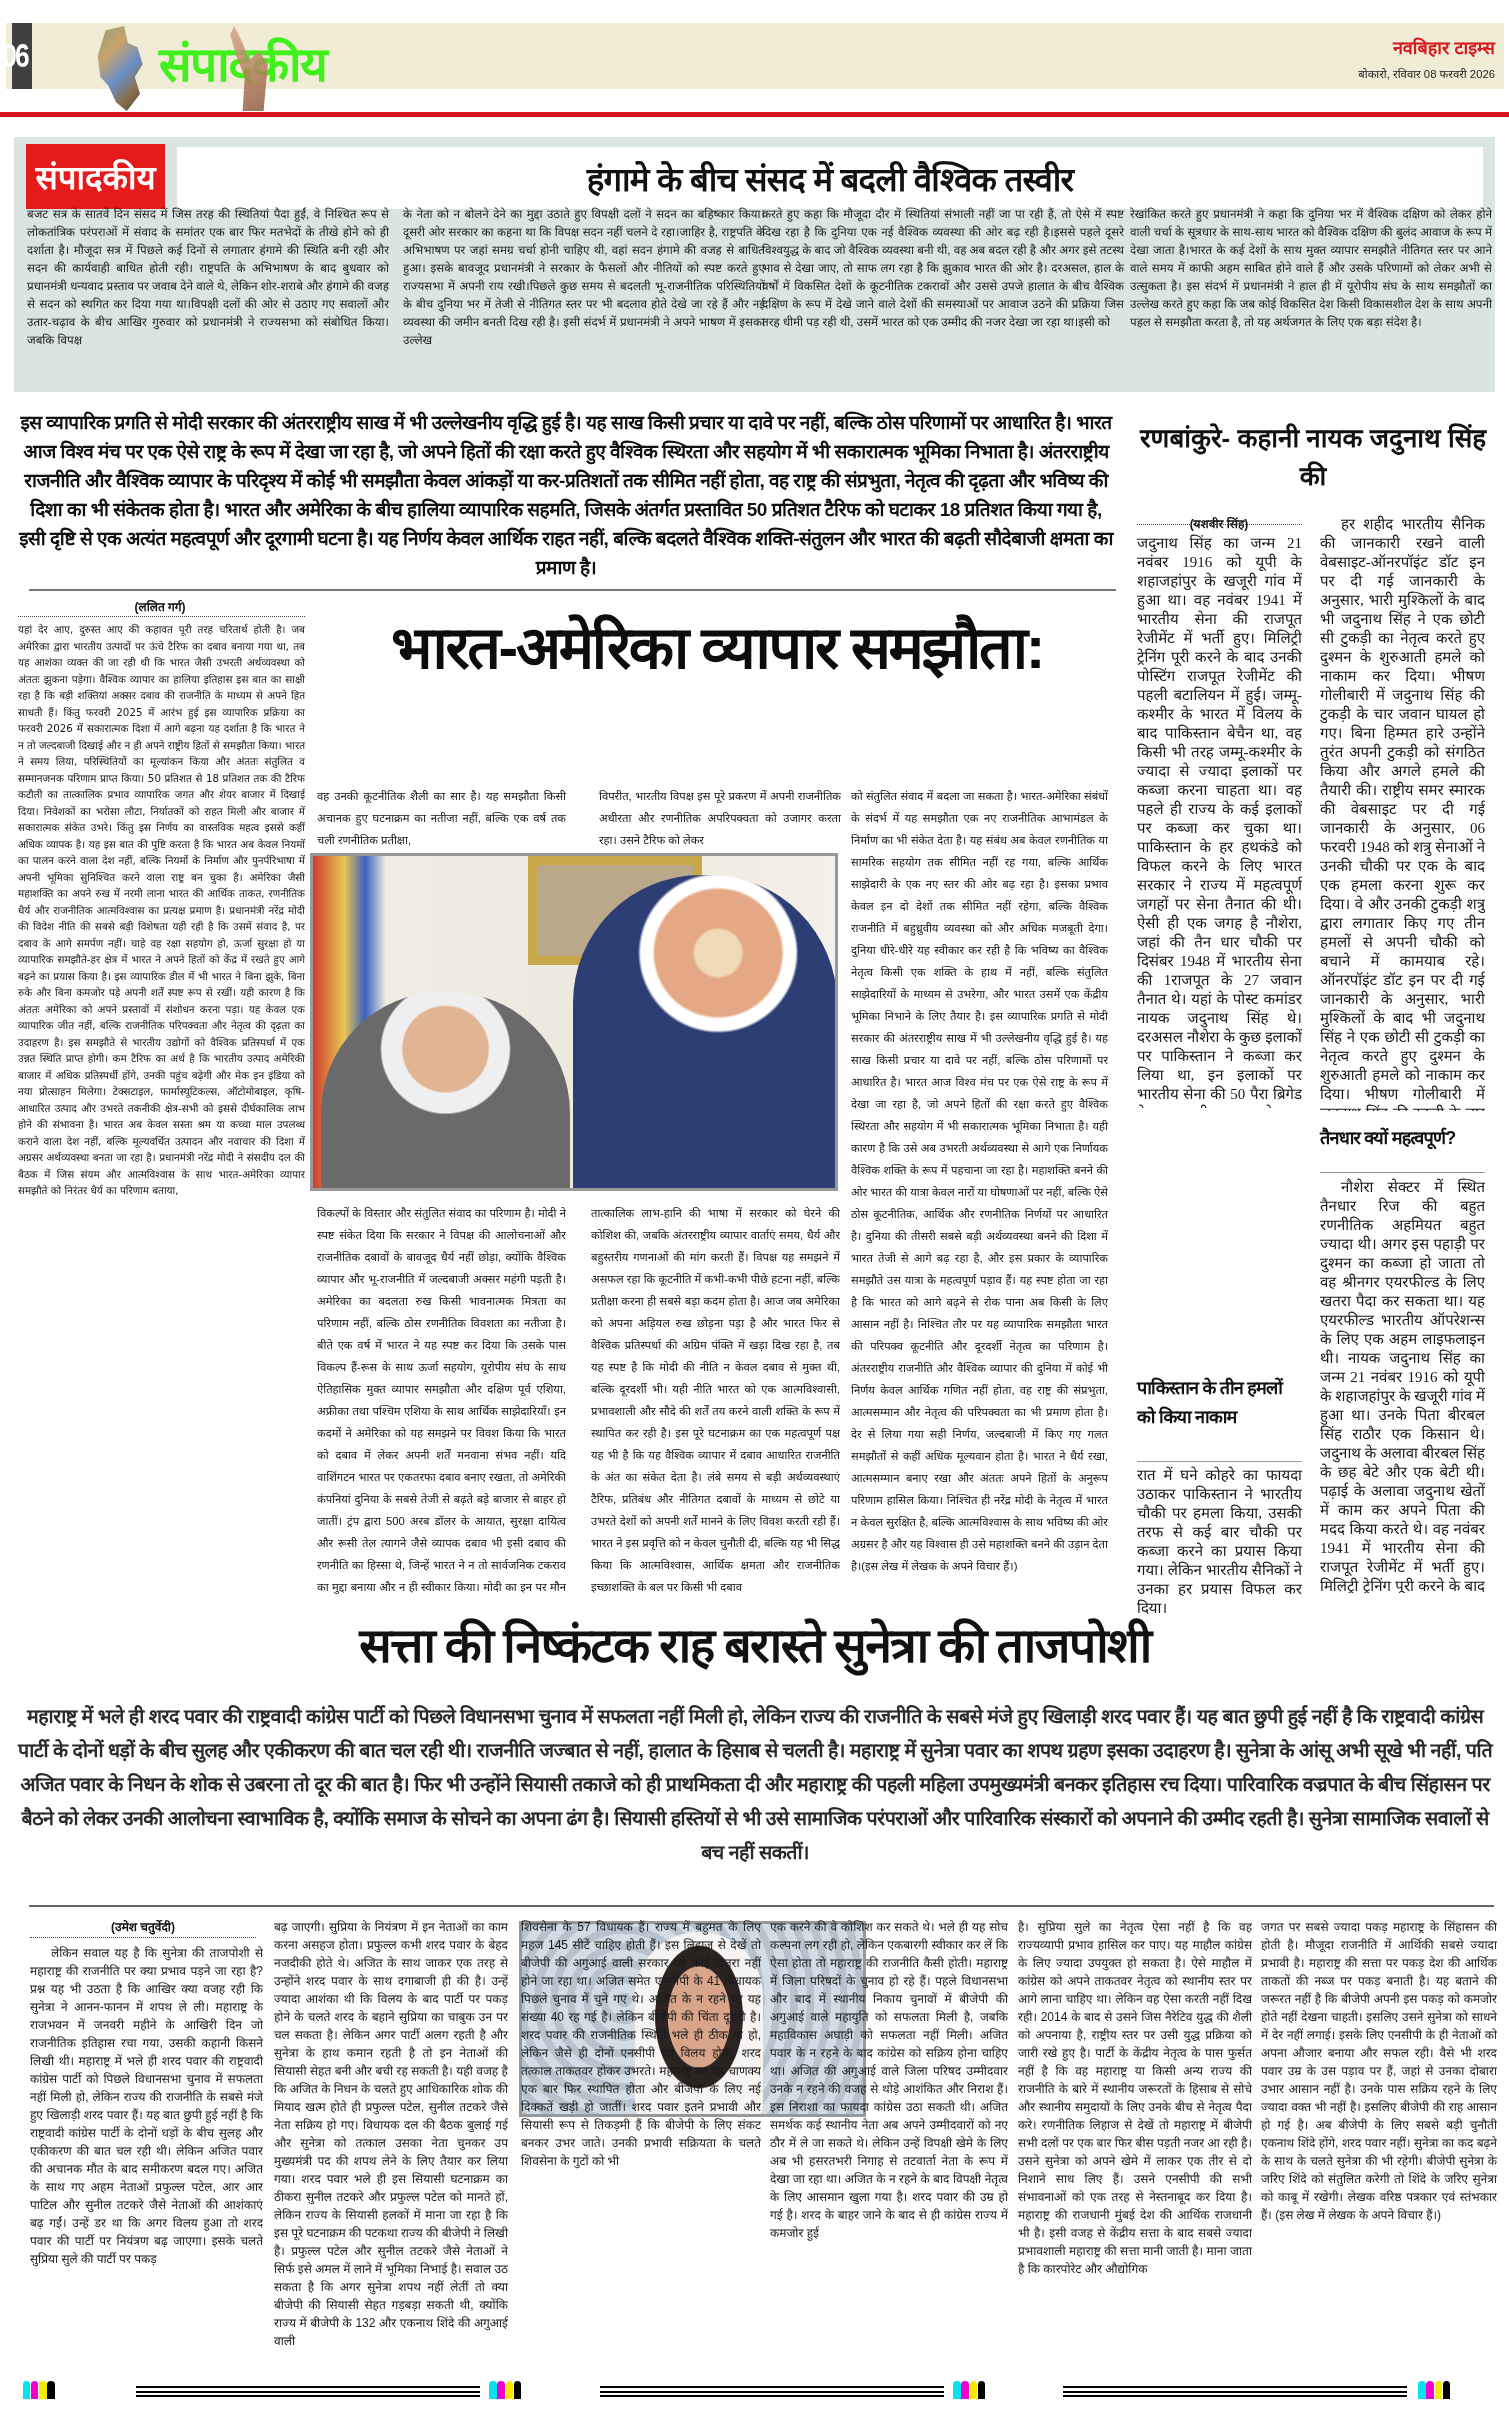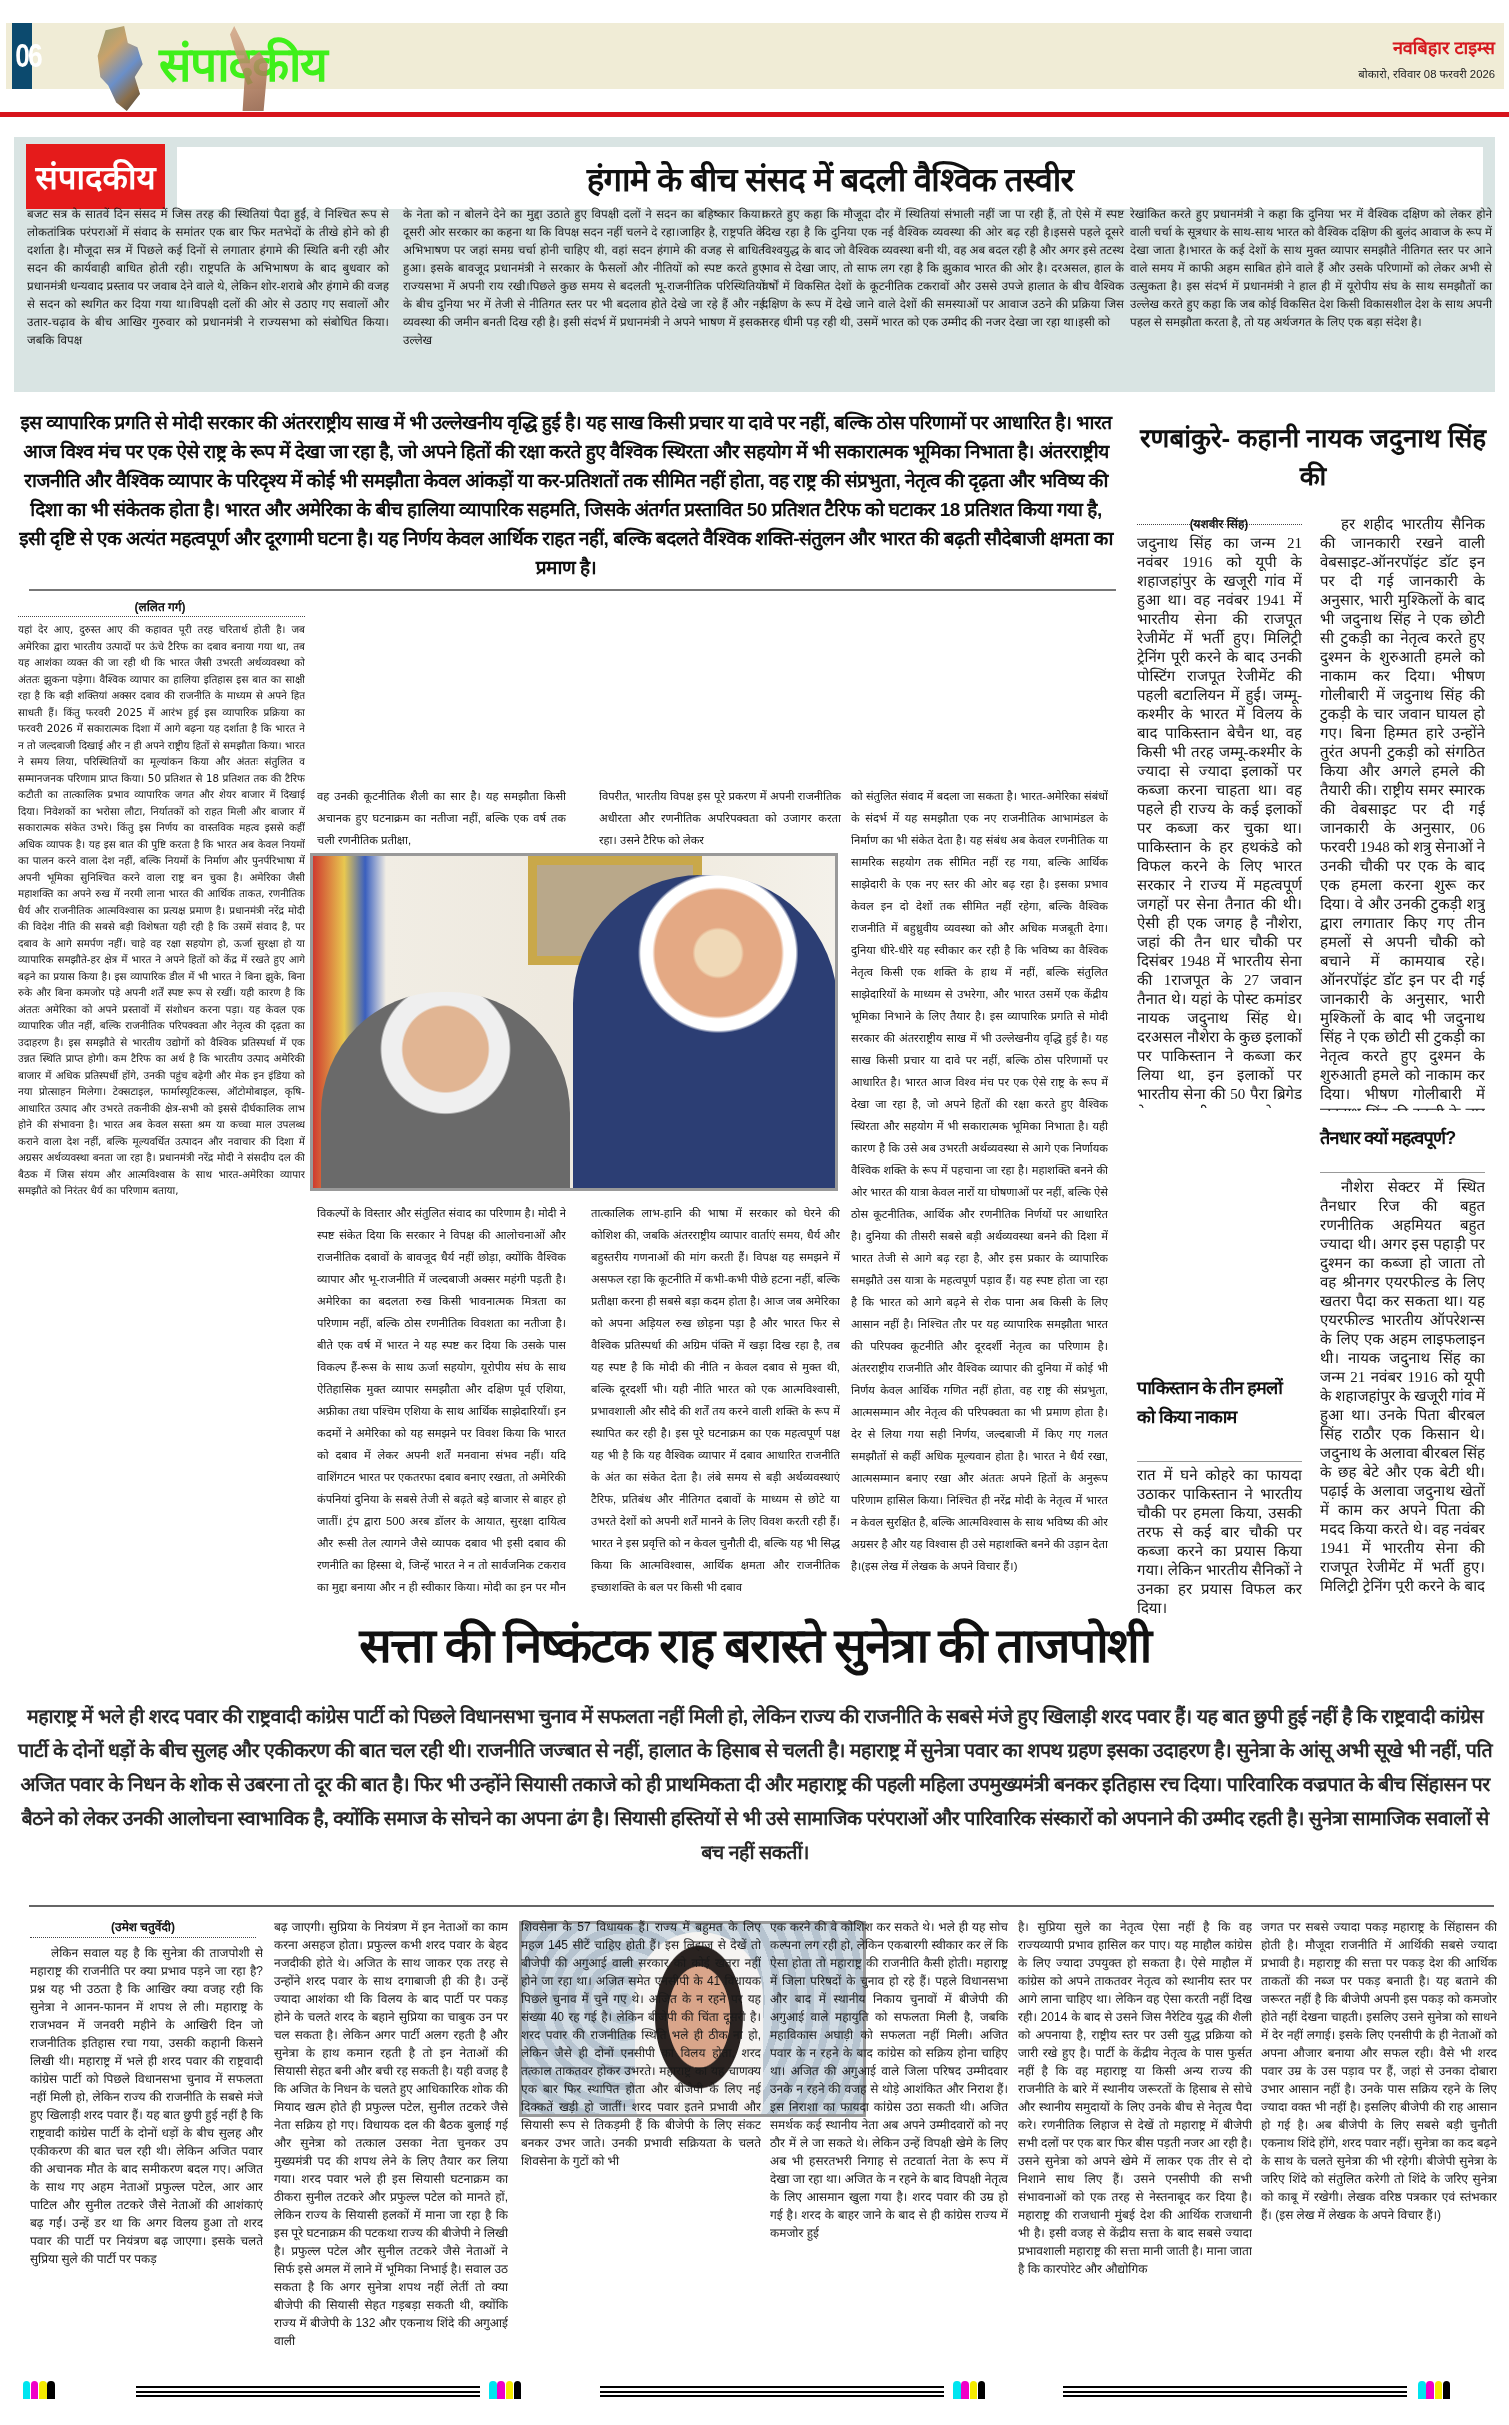--- a/index.html
+++ b/index.html
@@ -1,22 +1,22 @@
 <!DOCTYPE html>
 <html style="font-size:12px"><head>
 <meta charset="utf-8">
 <style>
   * { box-sizing: border-box; margin: 0; padding: 0; }
   html, body { width: 1510px; background: #ffffff; }
   body { font-family: "DejaVu Sans", sans-serif; color: #111; position: relative; height: 2426px; overflow: hidden; }
 
   
   .masthead { position: absolute; left: 6px; top: 22.6px; width: 1498px; height: 66px; background: #f0ecd6; }
-  .page-no { position: absolute; left: 12px; top: 22.6px; width: 19.6px; height: 66px; background: #0c4a6e; color: #fff;
-    font-family: "Liberation Sans", sans-serif; font-weight: bold; font-size: 33px; display:flex; align-items:center; justify-content:flex-start; width: 19.6px; }
+  .page-no { position: absolute; left: 12px; top: 22.6px; width: 19.6px; height: 66px; background: #404040; color: #fff;
+    font-family: "Liberation Sans", sans-serif; font-weight: bold; font-size: 33px; display:flex; align-items:center; justify-content:flex-end; width: 19.6px; }
   .page-no span { letter-spacing: -2.3px; transform: scaleX(0.8); display:inline-block; }
   .map-art { position: absolute; left: 95px; top: 26px; width: 53px; height: 85px;
     background: linear-gradient(135deg,#8fa07a 0%,#c9a26b 30%,#6a8fc9 55%,#8a6e4a 75%,#3b3b3b 100%);
     clip-path: polygon(20% 5%, 55% 0%, 62% 20%, 80% 25%, 90% 45%, 75% 60%, 85% 80%, 60% 100%, 40% 90%, 25% 70%, 10% 60%, 5% 35%); }
   .section-title { position: absolute; left: 159px; top: 30px; color: #3ff01a; font-family: "Liberation Sans", sans-serif; font-weight: bold; font-size: 48px; letter-spacing: -1.5px; }
   .statue-art { position: absolute; left: 230px; top: 26px; width: 42px; height: 85px;
     background: linear-gradient(160deg,#d4a88a 0%,#b07a5a 60%,#8c5a40 100%);
     clip-path: polygon(10% 0%, 30% 20%, 45% 40%, 70% 30%, 90% 45%, 80% 100%, 30% 100%, 35% 60%, 15% 35%, 0% 10%); opacity:.85; }
   .paper-name { position: absolute; right: 15px; top: 35px; color: #d6191f; font-family: "Liberation Sans", sans-serif; font-weight: bold; font-size: 18px; text-align: right; }
   .paper-date { position: absolute; right: 15px; top: 66px; color: #222; font-family: "Liberation Sans", sans-serif; font-size: 11.3px; text-align: right; }
@@ -97,20 +97,21 @@
 <div class="ed-col" style="left:762px">करते हुए कहा कि मौजूदा दौर में स्थितियां संभाली नहीं जा पा रही हैं, तो ऐसे में स्पष्ट दिख रहा है कि दुनिया एक नई वैश्विक व्यवस्था की ओर बढ़ रही है।इससे पहले दूसरे विश्वयुद्ध के बाद जो वैश्विक व्यवस्था बनी थी, वह अब बदल रही है और अगर इसे तटस्थ भाव से देखा जाए, तो साफ लग रहा है कि झुकाव भारत की ओर है। दरअसल, हाल के वर्षों में विकसित देशों के कूटनीतिक टकरावों और उससे उपजे हालात के बीच वैश्विक दक्षिण के रूप में देखे जाने वाले देशों की समस्याओं पर आवाज उठने की प्रक्रिया जिस तरह धीमी पड़ रही थी, उसमें भारत को एक उम्मीद की नजर देखा जा रहा था।इसी को</div>
 <div class="ed-col" style="left:1130px">रेखांकित करते हुए प्रधानमंत्री ने कहा कि दुनिया भर में वैश्विक दक्षिण को लेकर होने वाली चर्चा के सूत्रधार के साथ-साथ भारत को वैश्विक दक्षिण की बुलंद आवाज के रूप में देखा जाता है।भारत के कई देशों के साथ मुक्त व्यापार समझौते नीतिगत स्तर पर आने वाले समय में काफी अहम साबित होने वाले हैं और उसके परिणामों को लेकर अभी से उत्सुकता है। इस संदर्भ में प्रधानमंत्री ने हाल ही में यूरोपीय संघ के साथ समझौतों का उल्लेख करते हुए कहा कि जब कोई विकसित देश किसी विकासशील देश के साथ अपनी पहल से समझौता करता है, तो यह अर्थजगत के लिए एक बड़ा संदेश है।</div>
 
 <div class="deck">इस व्यापारिक प्रगति से मोदी सरकार की अंतरराष्ट्रीय साख में भी उल्लेखनीय वृद्धि हुई है। यह साख किसी प्रचार या दावे पर नहीं, बल्कि ठोस परिणामों पर आधारित है। भारत आज विश्व मंच पर एक ऐसे राष्ट्र के रूप में देखा जा रहा है, जो अपने हितों की रक्षा करते हुए वैश्विक स्थिरता और सहयोग में भी सकारात्मक भूमिका निभाता है। अंतरराष्ट्रीय राजनीति और वैश्विक व्यापार के परिदृश्य में कोई भी समझौता केवल आंकड़ों या कर-प्रतिशतों तक सीमित नहीं होता, वह राष्ट्र की संप्रभुता, नेतृत्व की दृढ़ता और भविष्य की दिशा का भी संकेतक होता है। भारत और अमेरिका के बीच हालिया व्यापारिक सहमति, जिसके अंतर्गत प्रस्तावित 50 प्रतिशत टैरिफ को घटाकर 18 प्रतिशत किया गया है, इसी दृष्टि से एक अत्यंत महत्वपूर्ण और दूरगामी घटना है। यह निर्णय केवल आर्थिक राहत नहीं, बल्कि बदलते वैश्विक शक्ति-संतुलन और भारत की बढ़ती सौदेबाजी क्षमता का प्रमाण है।</div>
 <div class="deck-rule"></div>
 
 <div class="byline" style="left:16.6px; top:598px; width:287px;">(ललित गर्ग)</div>
 <div class="byline-rule" style="left:18px; top:616px; width:287px;"></div>
 
 <div class="main-headline">
+  <div>भारत-अमेरिका व्यापार समझौता:</div>
 </div>
 
 <div class="body-col" style="left:18px; top:621px; width:287px; height:966px; overflow:hidden;">यहां देर आए, दुरुस्त आए की कहावत पूरी तरह चरितार्थ होती है। जब अमेरिका द्वारा भारतीय उत्पादों पर ऊंचे टैरिफ का दबाव बनाया गया था, तब यह आशंका व्यक्त की जा रही थी कि भारत जैसी उभरती अर्थव्यवस्था को अंततः झुकना पड़ेगा। वैश्विक व्यापार का हालिया इतिहास इस बात का साक्षी रहा है कि बड़ी शक्तियां अक्सर दबाव की राजनीति के माध्यम से अपने हित साधती हैं। किंतु फरवरी 2025 में आरंभ हुई इस व्यापारिक प्रक्रिया का फरवरी 2026 में सकारात्मक दिशा में आगे बढ़ना यह दर्शाता है कि भारत ने न तो जल्दबाजी दिखाई और न ही अपने राष्ट्रीय हितों से समझौता किया। भारत ने समय लिया, परिस्थितियों का मूल्यांकन किया और अंततः संतुलित व सम्मानजनक परिणाम प्राप्त किया। 50 प्रतिशत से 18 प्रतिशत तक की टैरिफ कटौती का तात्कालिक प्रभाव व्यापारिक जगत और शेयर बाजार में दिखाई दिया। निवेशकों का भरोसा लौटा, निर्यातकों को राहत मिली और बाजार में सकारात्मक संकेत उभरे। किंतु इस निर्णय का वास्तविक महत्व इससे कहीं अधिक व्यापक है। यह इस बात की पुष्टि करता है कि भारत अब केवल नियमों का पालन करने वाला देश नहीं, बल्कि नियमों के निर्माण और पुनर्परिभाषा में अपनी भूमिका सुनिश्चित करने वाला राष्ट्र बन चुका है। अमेरिका जैसी महाशक्ति का अपने रुख में नरमी लाना भारत की आर्थिक ताकत, रणनीतिक धैर्य और राजनीतिक आत्मविश्वास का प्रत्यक्ष प्रमाण है। प्रधानमंत्री नरेंद्र मोदी की विदेश नीति की सबसे बड़ी विशेषता यही रही है कि उसमें संवाद है, पर दबाव के आगे समर्पण नहीं। चाहे वह रक्षा सहयोग हो, ऊर्जा सुरक्षा हो या व्यापारिक समझौते-हर क्षेत्र में भारत ने अपने हितों को केंद्र में रखते हुए आगे बढ़ने का प्रयास किया है। इस व्यापारिक डील में भी भारत ने बिना झुके, बिना रुके और बिना कमजोर पड़े अपनी शर्तें स्पष्ट रूप से रखीं। यही कारण है कि अंततः अमेरिका को अपने प्रस्तावों में संशोधन करना पड़ा। यह केवल एक व्यापारिक जीत नहीं, बल्कि राजनीतिक परिपक्वता और नेतृत्व की दृढ़ता का उदाहरण है। इस समझौते से भारतीय उद्योगों को वैश्विक प्रतिस्पर्धा में एक उन्नत स्थिति प्राप्त होगी। कम टैरिफ का अर्थ है कि भारतीय उत्पाद अमेरिकी बाजार में अधिक प्रतिस्पर्धी होंगे, उनकी पहुंच बढ़ेगी और मेक इन इंडिया को नया प्रोत्साहन मिलेगा। टेक्सटाइल, फार्मास्यूटिकल्स, ऑटोमोबाइल, कृषि-आधारित उत्पाद और उभरते तकनीकी क्षेत्र-सभी को इससे दीर्घकालिक लाभ होने की संभावना है। भारत अब केवल सस्ता श्रम या कच्चा माल उपलब्ध कराने वाला देश नहीं, बल्कि मूल्यवर्धित उत्पादन और नवाचार की दिशा में अग्रसर अर्थव्यवस्था बनता जा रहा है। प्रधानमंत्री नरेंद्र मोदी ने संसदीय दल की बैठक में जिस संयम और आत्मविश्वास के साथ भारत-अमेरिका व्यापार समझौते को निरंतर धैर्य का परिणाम बताया,</div>
 
 <div class="body-col narrow" style="left:317px; top:785px; width:249px;">वह उनकी कूटनीतिक शैली का सार है। यह समझौता किसी अचानक हुए घटनाक्रम का नतीजा नहीं, बल्कि एक वर्ष तक चली रणनीतिक प्रतीक्षा,</div>
 <div class="body-col narrow" style="left:599px; top:785px; width:242px;">विपरीत, भारतीय विपक्ष इस पूरे प्रकरण में अपनी राजनीतिक अधीरता और रणनीतिक अपरिपक्वता को उजागर करता रहा। उसने टैरिफ को लेकर</div>
 
 <div class="photo-modi-trump">
   <div class="frame"></div>
   <div class="modi"></div>

